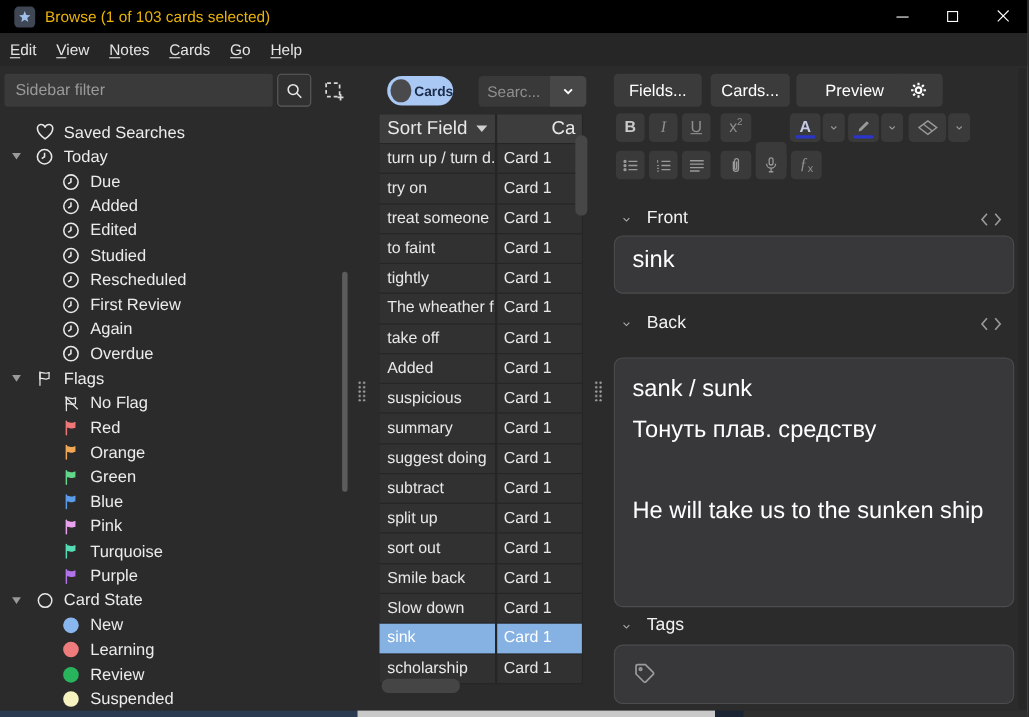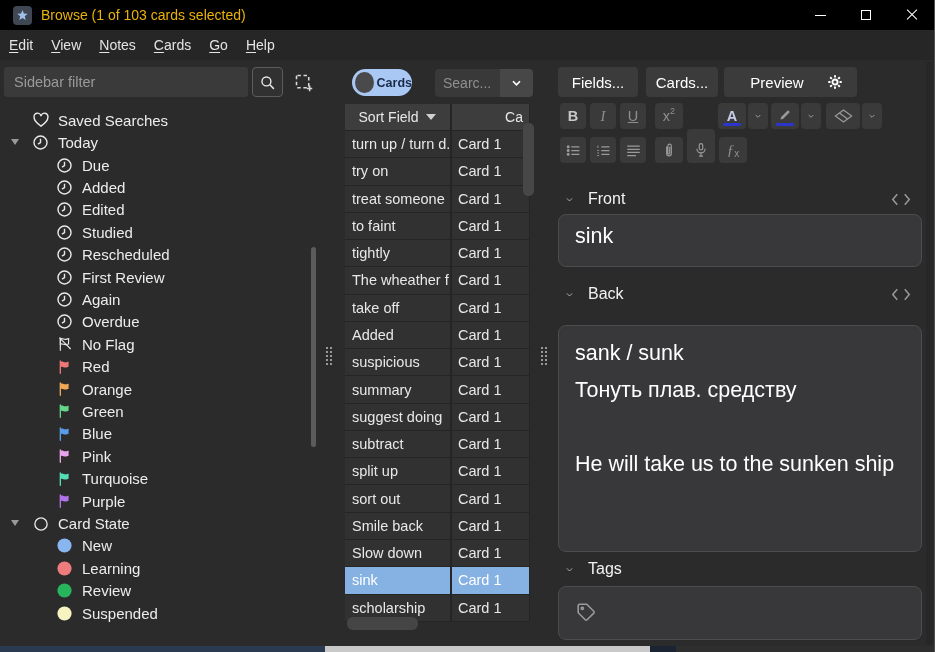--- a/index.html
+++ b/index.html
@@ -46,21 +46,21 @@
   .sb-scroll { position:absolute; left:311px; top:187px; width:5px; height:200px; background:#5c5c5c; border-radius:2.5px; }
   
   .cards-toggle { position:absolute; left:16px; top:9px; width:60px; height:27px; background:var(--toggle,#aac8f4); border-radius:14px; display:flex; align-items:center; }
   .toggle-knob { width:21px; height:21px; border-radius:50%; background:#4a4a4c; margin-left:3px; }
   .toggle-label { font-size:12.5px; font-weight:bold; color:#1b2b4a; margin-left:3px; }
   .search-combo { position:absolute; left:99px; top:9px; width:98px; height:28px; display:flex; }
   .search-input { width:65px; height:28px; background:#393939; border:none; border-radius:4px 0 0 4px; color:#ddd; padding:0 8px; font-size:14px; font-family:"Liberation Sans",sans-serif; }
   .search-input::placeholder { color:#8f8f8f; }
   .search-drop { width:33px; height:28px; background:#474747; border-radius:0 4px 4px 0; display:flex; align-items:center; justify-content:center; }
   .card-table { position:absolute; left:9px; top:44px; width:185px; background:#252525; }
-  .thead { display:flex; height:26px; margin-bottom:1px; font-size:14px; }
+  .thead { display:flex; height:26px; margin-bottom:1px; font-size:17px; }
   .th { background:#3d3d3d; display:flex; align-items:center; }
   .th1 { width:105px; justify-content:center; gap:8px; }
   .th2 { width:77px; margin-left:2px; justify-content:flex-end; padding-right:6px; }
   .sort-arrow { width:0; height:0; border-left:5px solid transparent; border-right:5px solid transparent; border-top:6px solid #d0d0d0; }
   .trow { display:flex; height:26.28px; margin-bottom:1px; font-size:14.5px; }
   .td1 { width:105px; background:#313131; display:flex; align-items:center; padding-left:7px; white-space:nowrap; overflow:hidden; }
   .td2 { width:77px; margin-left:2px; background:#313131; display:flex; align-items:center; padding-left:6px; }
   .trow.selected .td1, .trow.selected .td2 { background:var(--selection,#85b1e3); color:#fff; }
   .tbl-vscroll { position:absolute; left:187px; top:63px; width:11px; height:73px; background:#474747; border-radius:5px; }
   .tbl-hscroll { position:absolute; left:11px; top:557px; width:71px; height:13px; background:#454545; border-radius:6px; }
@@ -229,20 +229,30 @@
         </div>
         <div class="tree-item lvl2">
           <span class="tree-icon">
             <svg width="17" height="17" viewBox="0 0 24 24" fill="none" stroke="#e8e8e8" stroke-width="2">
               <circle cx="12" cy="12" r="9.2"></circle>
               <path d="M12 6.8V12l-3.6 2.4"></path>
             </svg>
           </span>
           <span>Overdue</span>
         </div>
+        <div class="tree-item lvl1">
+          <span class="tree-arrow"></span>
+          <span class="tree-icon">
+            <svg width="16" height="16" viewBox="0 0 24 24" fill="none" stroke="#e8e8e8" stroke-width="1.7">
+              <path d="M5 21.5V3" stroke-linecap="round"></path>
+              <path d="M5 4.5c3.2-2 6 1.6 9.5.2 1.8-.8 3-.7 3-.7l-.2 8s-1.2-.2-3 .6c-3.4 1.4-6.2-2.2-9.3-.3z"></path>
+            </svg>
+          </span>
+          <span>Flags</span>
+        </div>
         <div class="tree-item lvl2">
           <span class="tree-icon">
             <svg width="16" height="16" viewBox="0 0 24 24" fill="none" stroke="#e8e8e8" stroke-width="1.7">
               <path d="M5 21.5V3" stroke-linecap="round"></path>
               <path d="M5 4.5c3.2-2 6 1.6 9.5.2 1.8-.8 3-.7 3-.7l-.2 8s-1.2-.2-3 .6c-3.4 1.4-6.2-2.2-9.3-.3z"></path>
               <path d="M3.5 2.5L20.5 19.5"></path>
             </svg>
           </span>
           <span>No Flag</span>
         </div>

